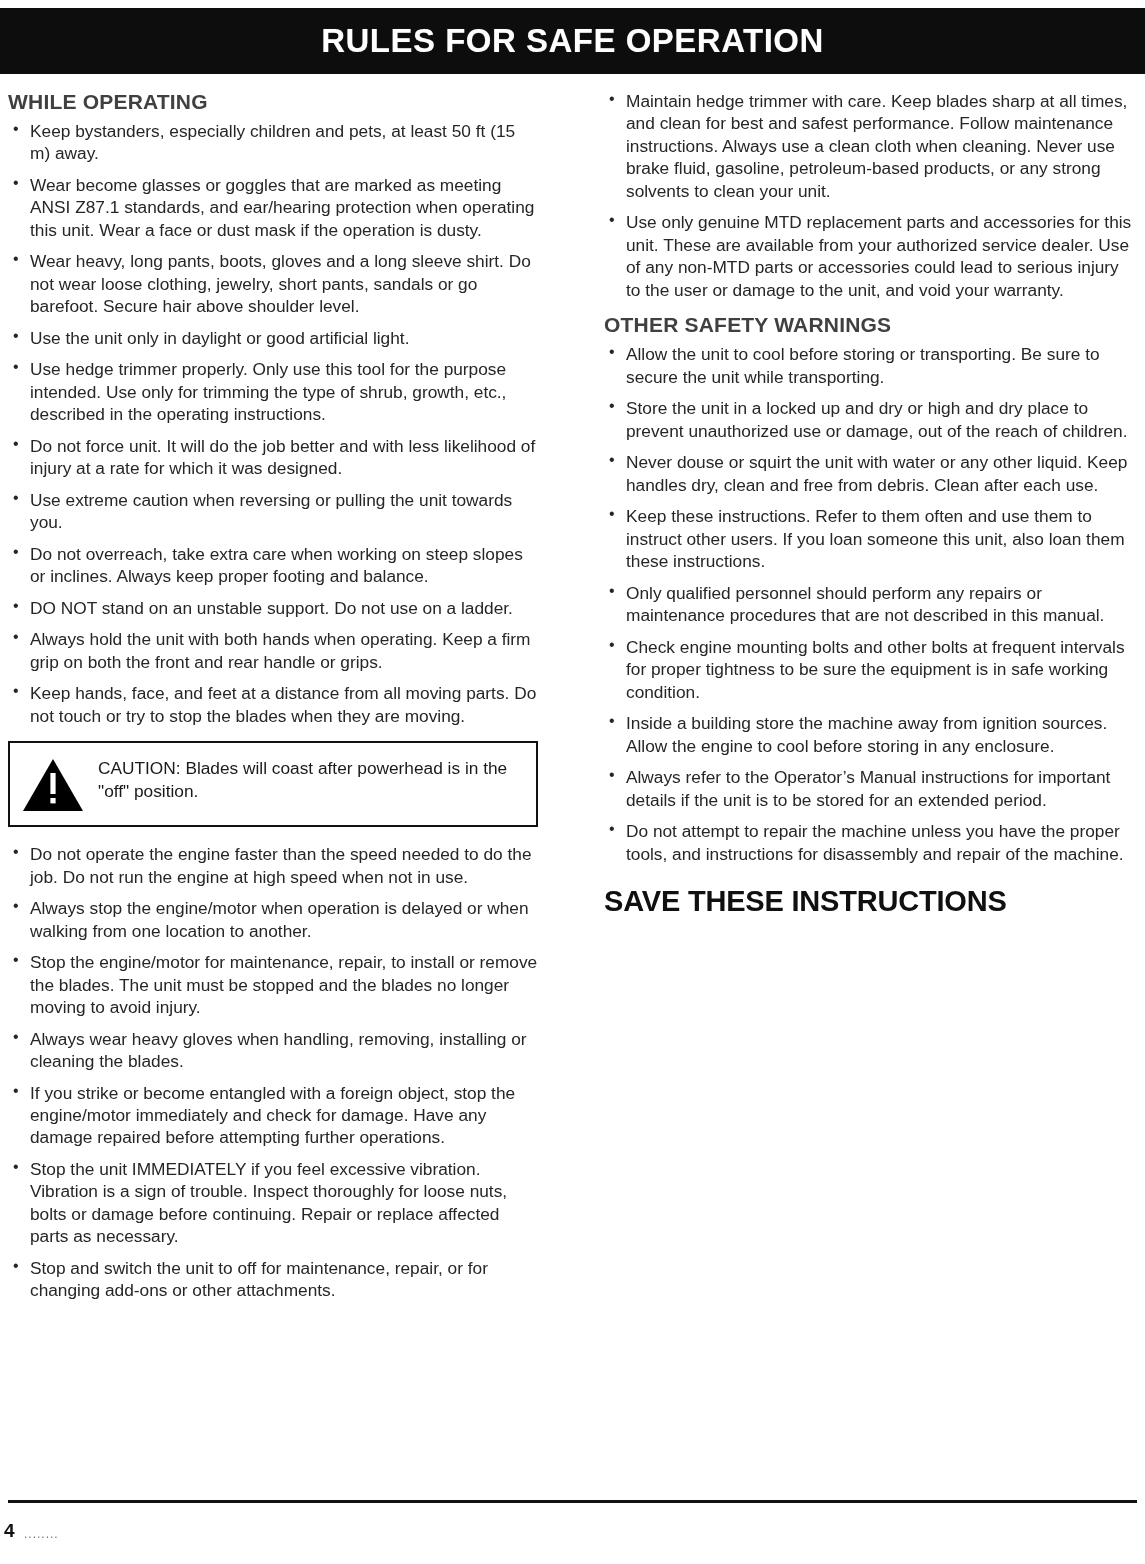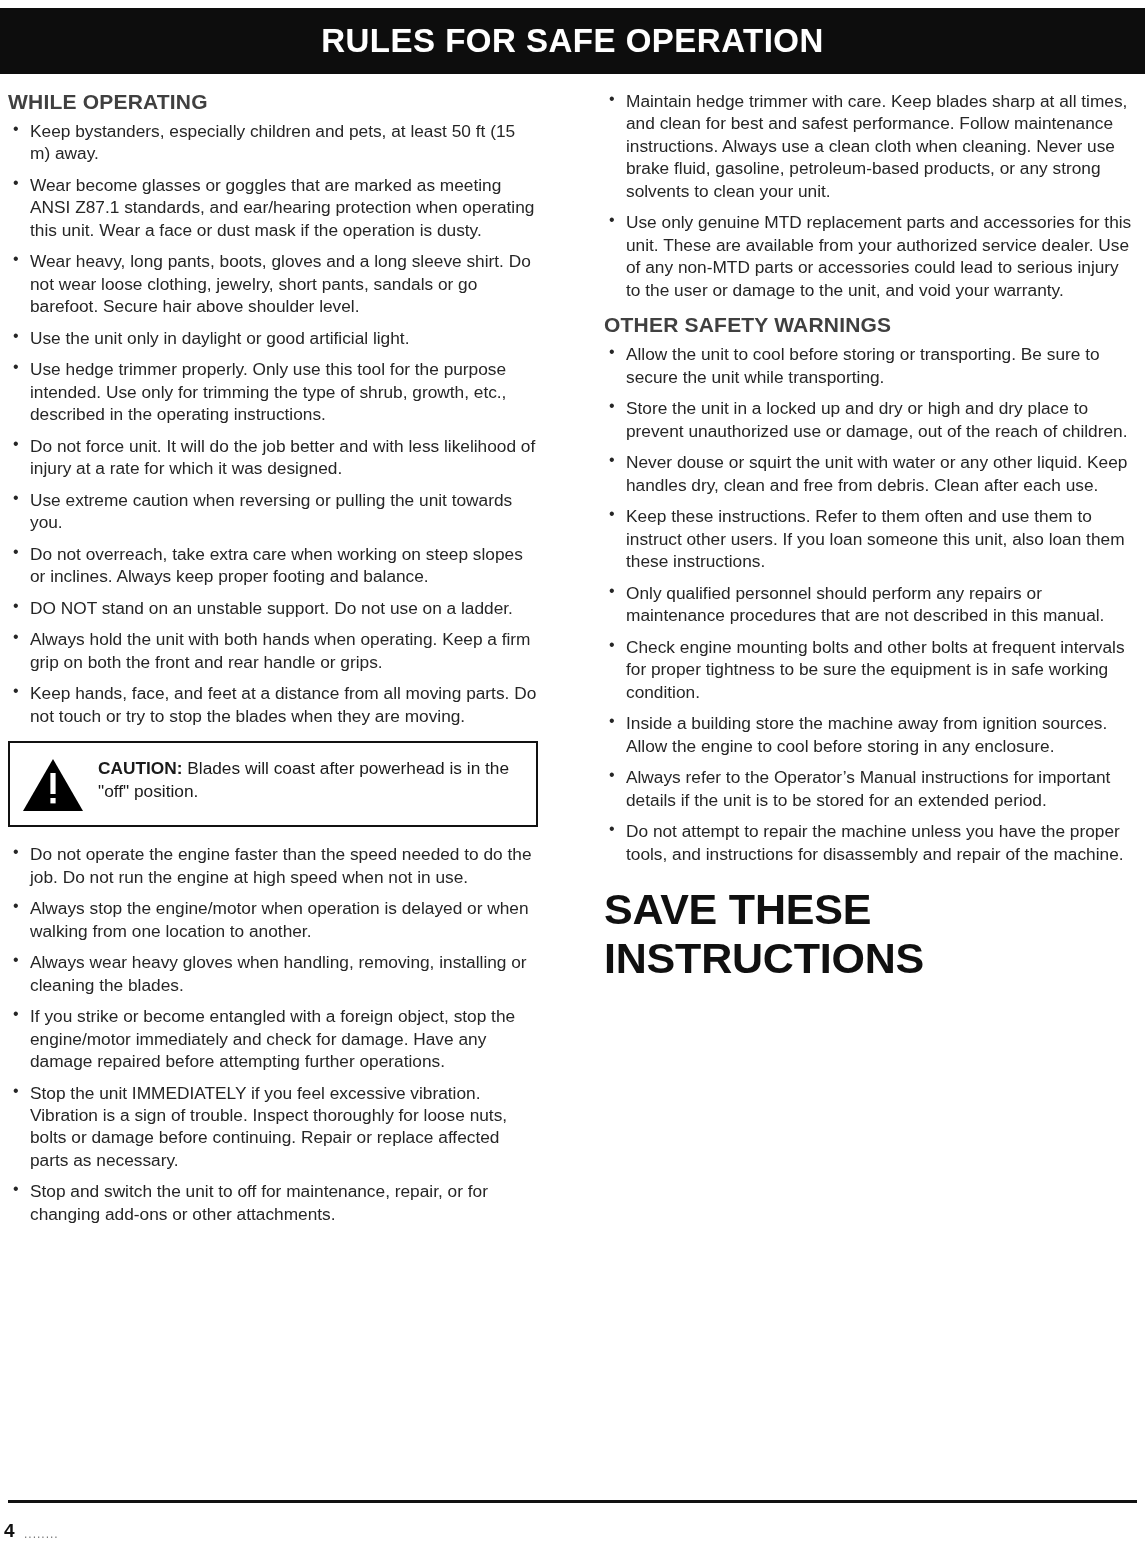--- a/index.html
+++ b/index.html
@@ -105,24 +105,24 @@
     position: relative;
     margin-top: 2px;
   }
   .caution-text {
     font-size: 17.3px;
     line-height: 1.30;
     color: #1a1a1a;
     padding-top: 2px;
   }
   .caution-text b {
-    font-weight: bold;
+    font-weight: normal;
   }
   .save-line {
-    font-size: 43px;
+    font-size: 29px;
     font-weight: bold;
     letter-spacing: -0.2px;
     margin-top: 20px;
     color: #101010;
   }
   
   .footer-rule {
     position: absolute;
     left: 8px;
     top: 1500px;
@@ -181,20 +181,21 @@
         </svg>
       </div>
       <div class="caution-text">
         <b>CAUTION:</b><span> Blades will coast after powerhead is in the "off" position.</span>
       </div>
     </div>
 
     <ul class="bullets">
       <li>Do not operate the engine faster than the speed needed to do the job. Do not run the engine at high speed when not in use.</li>
       <li>Always stop the engine/motor when operation is delayed or when walking from one location to another.</li>
+      <li>Stop the engine/motor for maintenance, repair, to install or remove the blades. The unit must be stopped and the blades no longer moving to avoid injury.</li>
       <li>Always wear heavy gloves when handling, removing, installing or cleaning the blades.</li>
       <li>If you strike or become entangled with a foreign object, stop the engine/motor immediately and check for damage. Have any damage repaired before attempting further operations.</li>
       <li>Stop the unit IMMEDIATELY if you feel excessive vibration. Vibration is a sign of trouble. Inspect thoroughly for loose nuts, bolts or damage before continuing. Repair or replace affected parts as necessary.</li>
       <li>Stop and switch the unit to off for maintenance, repair, or for changing add-ons or other attachments.</li>
     </ul>
   </div>
 
   <div class="col col-right">
     <ul class="bullets">
       <li>Maintain hedge trimmer with care. Keep blades sharp at all times, and clean for best and safest performance. Follow maintenance instructions. Always use a clean cloth when cleaning. Never use brake fluid, gasoline, petroleum-based products, or any strong solvents to clean your unit.</li>

